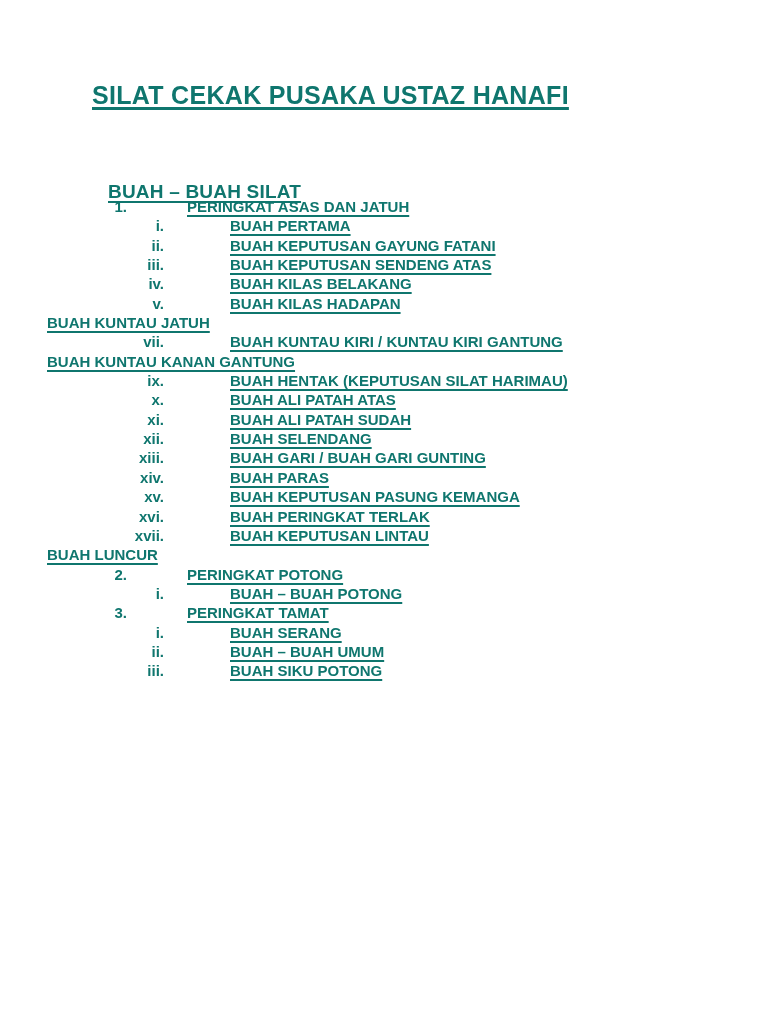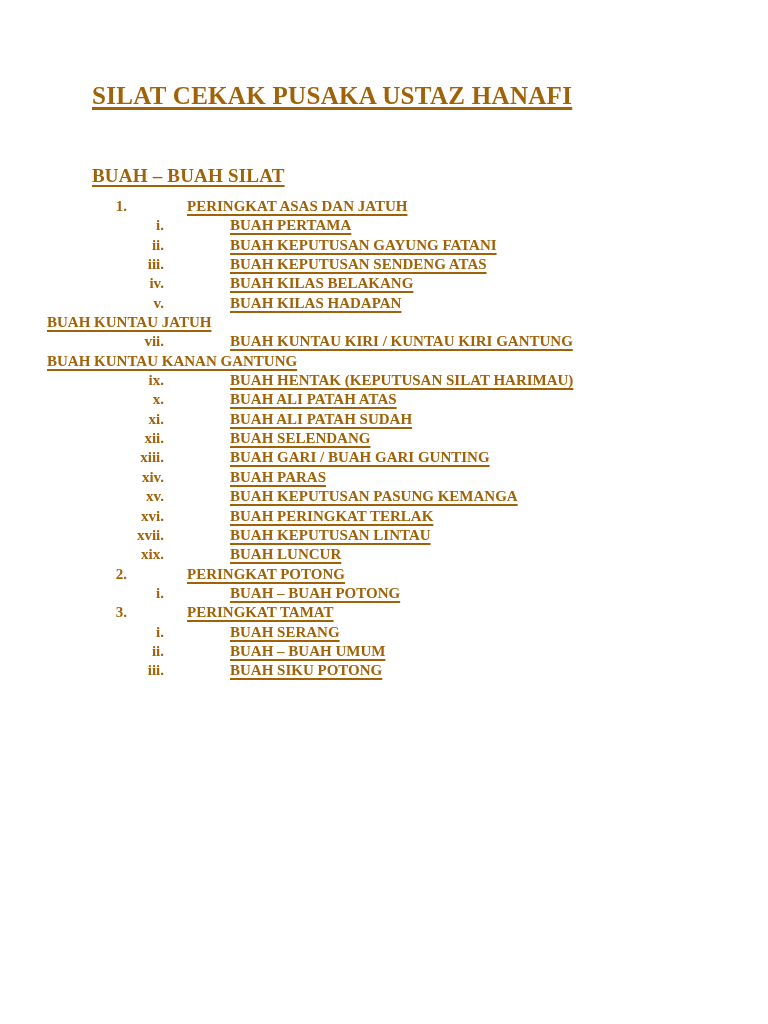--- a/index.html
+++ b/index.html
@@ -6,42 +6,42 @@
     margin: 0;
     padding: 0;
     background: #ffffff;
   }
   .page {
     position: relative;
     width: 768px;
     height: 724px;
     background: #ffffff;
     overflow: hidden;
-    font-family: Liberation Serif, serif;
+    font-family: Liberation Sans, sans-serif;
     font-weight: bold;
-    color: #a16207;
+    color: #0f766e;
   }
   .doc-title {
     position: absolute;
     left: 92px;
     top: 82px;
     margin: 0;
     font-size: 25px;
     line-height: 1.1;
     letter-spacing: 0.3px;
     text-decoration: underline;
     text-decoration-thickness: 2.5px;
     text-underline-offset: 3px;
     white-space: nowrap;
   }
   .doc-subtitle {
     position: absolute;
     left: 92px;
     top: 166px;
-    margin: 0;
+    margin: 16px;
     font-size: 19px;
     line-height: 1.1;
     letter-spacing: 0.2px;
     text-decoration: underline;
     text-decoration-thickness: 2px;
     text-underline-offset: 3px;
     white-space: nowrap;
   }
   .silat-list {
     position: absolute;
@@ -162,21 +162,20 @@
     <span class="label">BUAH PERINGKAT TERLAK</span>
   </div>
 
   <div class="row level-2">
     <span class="marker">xvii.</span>
     <span class="label">BUAH KEPUTUSAN LINTAU</span>
   </div>
 
 
   <div class="row level-2">
-    <span class="marker">xix.</span>
     <span class="label">BUAH LUNCUR</span>
   </div>
 
   <div class="row level-1">
     <span class="marker">2.</span>
     <span class="label">PERINGKAT POTONG</span>
   </div>
 
   <div class="row level-2">
     <span class="marker">i.</span>

